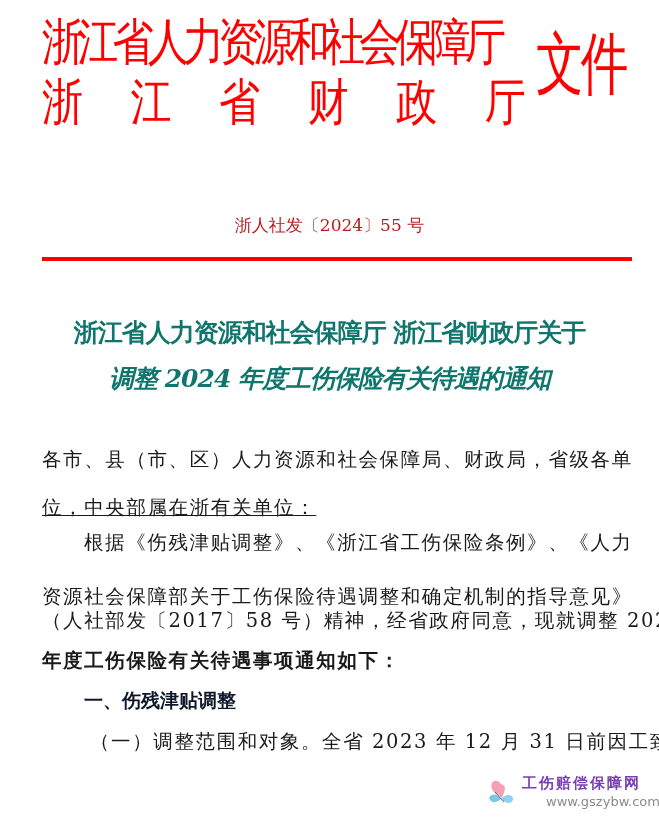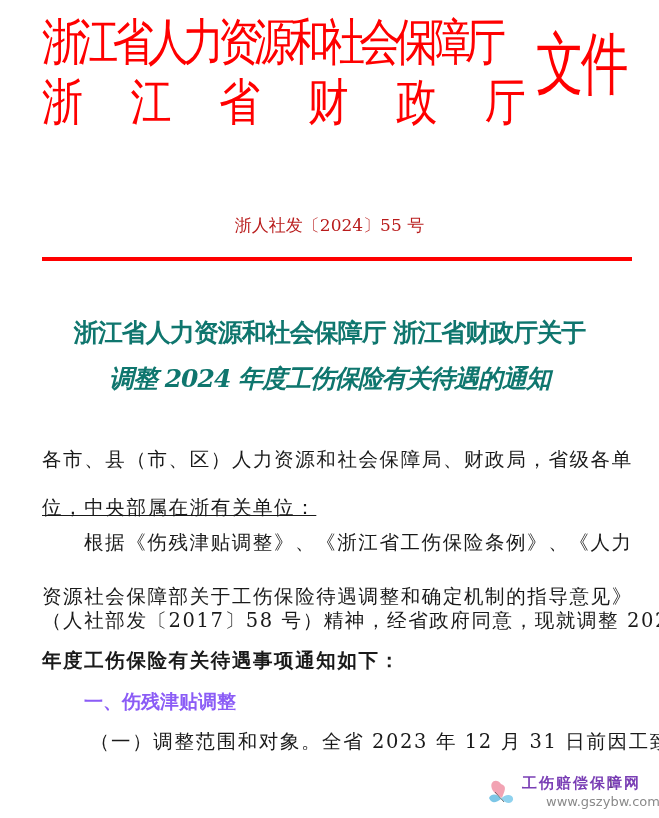--- a/index.html
+++ b/index.html
@@ -87,25 +87,25 @@
       font-size: 19.5px;
       line-height: 26px;
       color: #1a1a1a;
       white-space: nowrap;
       letter-spacing: 1.6px;
     }
     .indent { left: 84px; }
     .heading-1 {
       position: absolute;
       left: 84px;
-      font-family: Liberation Sans, sans-serif;
+      font-family: Liberation Mono, monospace;
       font-weight: bold;
       font-size: 19px;
       line-height: 26px;
-      color: #8b5cf6;
+      color: #0f172a;
     }
     .watermark {
       position: absolute;
       left: 486px;
       top: 772px;
       width: 170px;
       height: 40px;
       text-align: center;
     }
     .watermark-logo {

